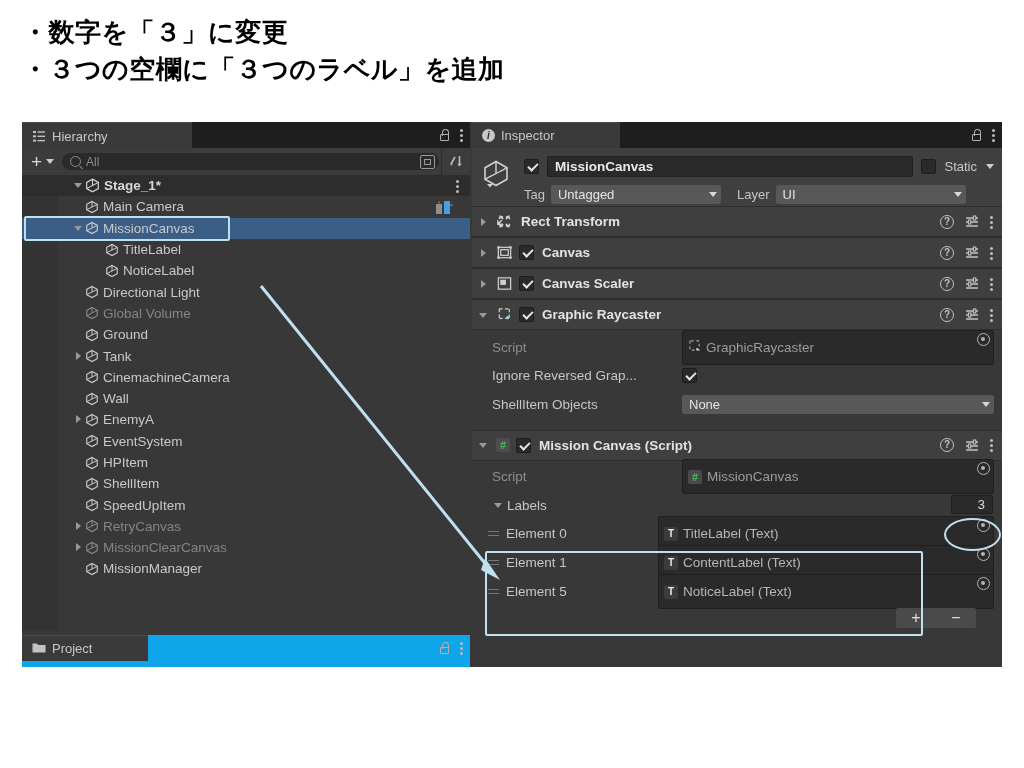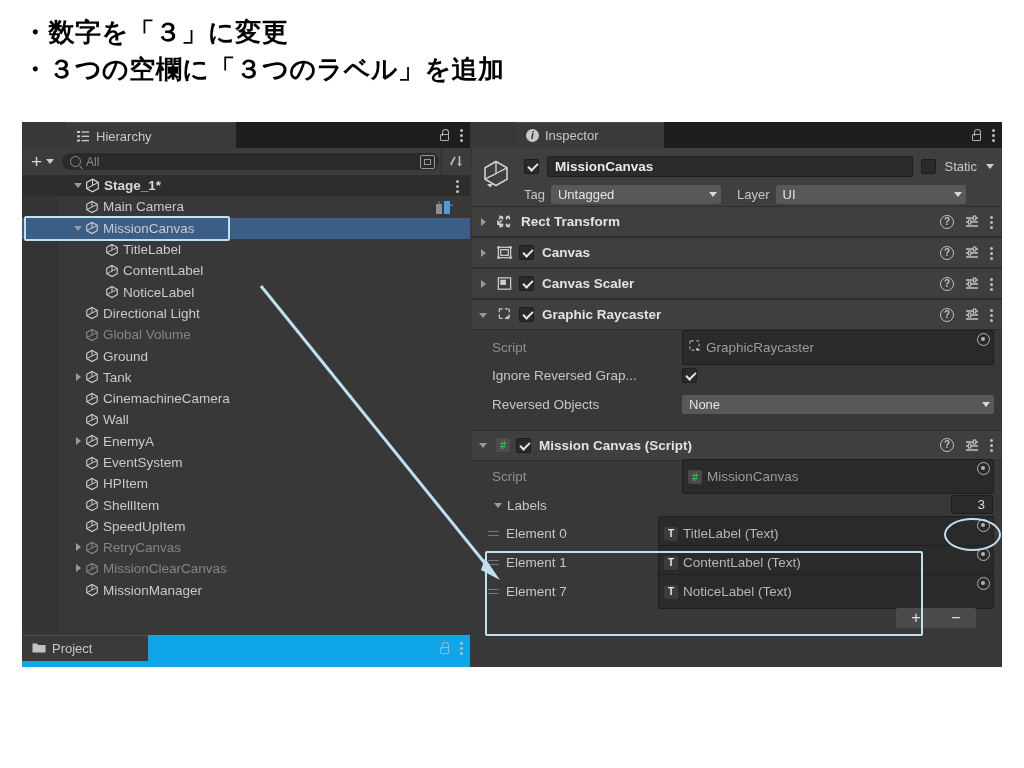--- a/index.html
+++ b/index.html
@@ -22,21 +22,21 @@
     position:absolute;left:22px;top:122px;width:980px;height:545px;
     background:#383838;
     font-size:13px;color:#d2d2d2;
   }
 
   
   #hier{
     position:absolute;left:0;top:0;width:448px;height:545px;
     background:#383838;overflow:hidden;
   }
-  .tabbar{height:26px;background:#1e1e1e;position:relative;margin-left:44px;}
+  .tabbar{height:26px;background:#1e1e1e;position:relative;}
   .tab{
     position:absolute;left:0;top:0;height:26px;background:#3a3a3a;
     display:flex;align-items:center;padding:0 14px 0 10px;gap:6px;
     color:#c8c8c8;font-size:13px;border-top:1px solid #4a4a4a;
   }
   .tab .ticon{width:14px;height:14px;display:inline-block;position:relative;}
   .tabtools{position:absolute;right:6px;top:0;height:26px;display:flex;align-items:center;gap:10px;}
   .lock{width:11px;height:13px;position:relative;}
   .lock:before{content:"";position:absolute;left:1px;top:5px;width:9px;height:7px;border:1.6px solid #b0b0b0;border-radius:1px;box-sizing:border-box;}
   .lock:after{content:"";position:absolute;left:2.5px;top:0px;width:7px;height:7px;border:1.6px solid #b0b0b0;border-bottom:none;border-radius:4px 4px 0 0;box-sizing:border-box;}
@@ -253,29 +253,20 @@
             <span>MissionCanvas</span>
           </div>
           <div class="row">
             <span style="width:70px;flex:0 0 auto"></span>
             <span class="foldarrow"></span>
             <span class="cube"><svg width="14" height="14" viewBox="0 0 16 16">
                 <path d="M8 1.6 L14 5 L14 11 L8 14.4 L2 11 L2 5 Z" fill="none" stroke="#cfcfcf" stroke-width="1.25"></path>
                 <path d="M8 1.6 L8 8 L2 11 M8 8 L14 5" fill="none" stroke="#cfcfcf" stroke-width="1.1"></path>
               </svg></span>
             <span>TitleLabel</span>
-          </div>
-          <div class="row">
-            <span style="width:70px;flex:0 0 auto"></span>
-            <span class="foldarrow"></span>
-            <span class="cube"><svg width="14" height="14" viewBox="0 0 16 16">
-                <path d="M8 1.6 L14 5 L14 11 L8 14.4 L2 11 L2 5 Z" fill="none" stroke="#cfcfcf" stroke-width="1.25"></path>
-                <path d="M8 1.6 L8 8 L2 11 M8 8 L14 5" fill="none" stroke="#cfcfcf" stroke-width="1.1"></path>
-              </svg></span>
-            <span>ContentLabel</span>
           </div>
           <div class="row">
             <span style="width:70px;flex:0 0 auto"></span>
             <span class="foldarrow"></span>
             <span class="cube"><svg width="14" height="14" viewBox="0 0 16 16">
                 <path d="M8 1.6 L14 5 L14 11 L8 14.4 L2 11 L2 5 Z" fill="none" stroke="#cfcfcf" stroke-width="1.25"></path>
                 <path d="M8 1.6 L8 8 L2 11 M8 8 L14 5" fill="none" stroke="#cfcfcf" stroke-width="1.1"></path>
               </svg></span>
             <span>NoticeLabel</span>
           </div>
@@ -587,21 +578,21 @@
           </span>
           <span>GraphicRaycaster</span>
           <span class="selbtn"></span>
         </span>
       </div>
       <div class="prow">
         <span class="pname">Ignore Reversed Grap...</span>
         <span class="chk on"></span>
       </div>
       <div class="prow">
-        <span class="pname">Reversed Objects</span>
+        <span class="pname">ShellItem Objects</span>
         <span class="dropdown ddfield">
           <span>None</span>
           <span class="dcaret"></span>
         </span>
       </div>
     </div>
 
     <div class="comphead" style="margin-top:11px">
       <span class="cfold open"></span>
       <span class="csbadge">#</span>
@@ -663,21 +654,21 @@
               <span class="tbadge">T</span>
               <span>ContentLabel (Text)</span>
               <span class="selbtn"></span>
             </span>
           </div>
           <div class="elemrow">
             <span class="handle">
               <i></i>
               <i></i>
             </span>
-            <span class="elemname">Element 7</span>
+            <span class="elemname">Element 5</span>
             <span class="objfield">
               <span class="tbadge">T</span>
               <span>NoticeLabel (Text)</span>
               <span class="selbtn"></span>
             </span>
           </div>
         </div>
 
       <div class="listfooter">
         <span class="pmbtns">

